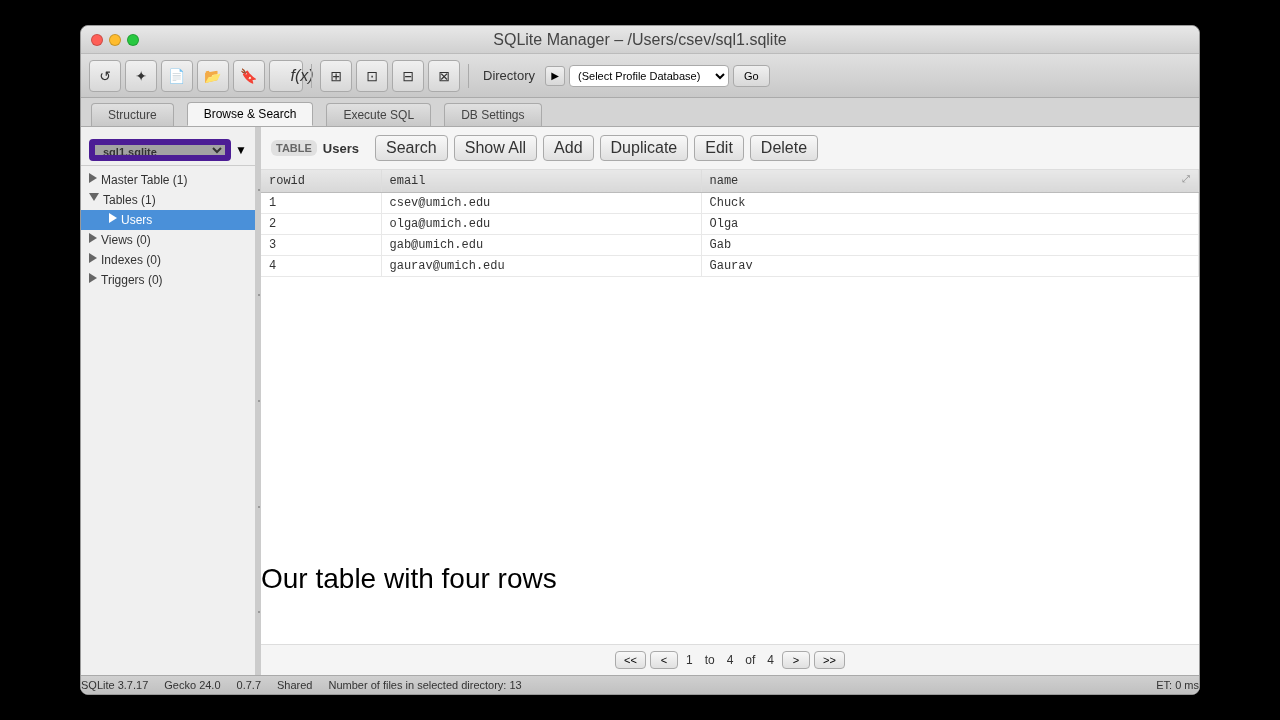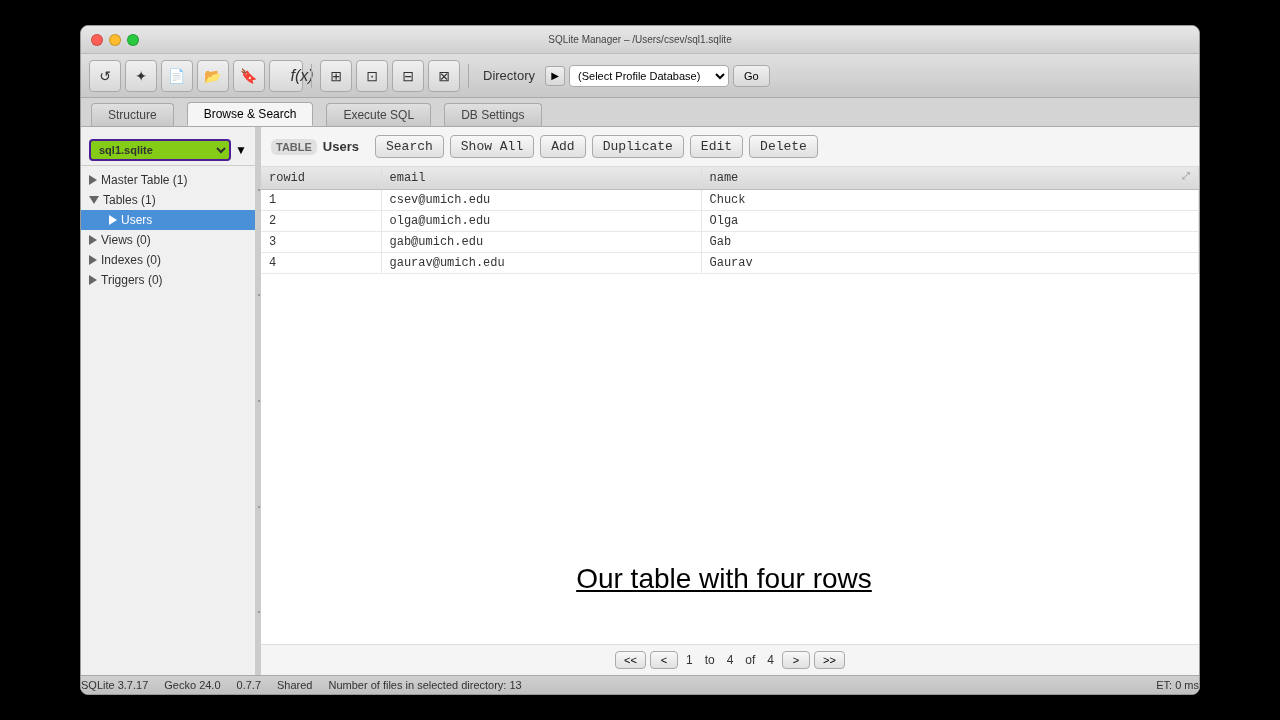--- a/index.html
+++ b/index.html
@@ -45,21 +45,21 @@
       border-radius: 50%;
       border: 1px solid rgba(0,0,0,0.2);
     }
     .tl-close { background: #ff5f57; }
     .tl-minimize { background: #febc2e; }
     .tl-maximize { background: #28c840; }
     .title-bar-text {
       position: absolute;
       left: 50%;
       transform: translateX(-50%);
-      font-size: 10px;
+      font-size: 16px;
       color: #444;
       white-space: nowrap;
     }
     .toolbar {
       background: linear-gradient(to bottom, #e0e0e0, #c8c8c8);
       border-bottom: 1px solid #aaa;
       display: flex;
       align-items: center;
       padding: 4px 8px;
       gap: 4px;
@@ -163,31 +163,30 @@
       margin-bottom: 4px;
     }
     .db-select-wrapper {
       display: flex;
       align-items: center;
       gap: 4px;
     }
     .db-select {
       flex: 1;
       height: 22px;
-      border: 2px solid #4c1d95;
+      border: 6px solid #4c1d95;
       border-radius: 4px;
-      background: #84cc16;
+      background: #a3a3a3;
       font-size: 11px;
       padding: 0 4px;
       font-weight: bold;
       color: #333;
     }
     .sidebar-item {
       display: flex;
-      align-items: center;
       padding: 3px 8px;
       cursor: pointer;
       font-size: 12px;
       color: #333;
       gap: 4px;
     }
     .sidebar-item.selected {
       background: #4a90d9;
       color: #fff;
     }
@@ -257,24 +256,23 @@
       font-size: 13px;
       font-weight: bold;
       color: #333;
       margin-right: 10px;
     }
     .action-btn {
       padding: 3px 10px;
       background: linear-gradient(to bottom, #f8f8f8, #e0e0e0);
       border: 1px solid #aaa;
       border-radius: 4px;
-      font-size: 13px;
-      cursor: pointer;
-      color: #333;
-      font-family: Liberation Mono, monospace;
+      font-size: 16px;
+      cursor: pointer;
+      color: #333;
     }
     .data-table {
       width: 100%;
       border-collapse: collapse;
       font-size: 12px;
     }
     .data-table th {
       background: linear-gradient(to bottom, #e8e8e8, #d8d8d8);
       border-bottom: 1px solid #bbb;
       border-right: 1px solid #ddd;
@@ -479,21 +477,21 @@
                 </tr>
                 <tr>
                   <td class="row-num">4</td>
                   <td>gaurav@umich.edu</td>
                   <td>Gaurav</td>
                 </tr>
               </tbody>
           </table>
         </div>
 
-        <div style="position:absolute;bottom:80px;left:0;right:12px;display:flex;justify-content:center;pointer-events:none;text-decoration:underline;">
+        <div style="position:absolute;bottom:80px;left:0;right:12px;display:flex;justify-content:flex-start;pointer-events:none;">
           <span style="font-size:28px;color:#000;font-weight:400;">Our table with four rows</span>
         </div>
 
         <div class="pagination-bar">
           <button class="page-btn">&lt;&lt;</button>
           <button class="page-btn">&lt;</button>
           <span class="page-info">1</span>
           <span class="page-info">to</span>
           <span class="page-info">4</span>
           <span class="page-info">of</span>

